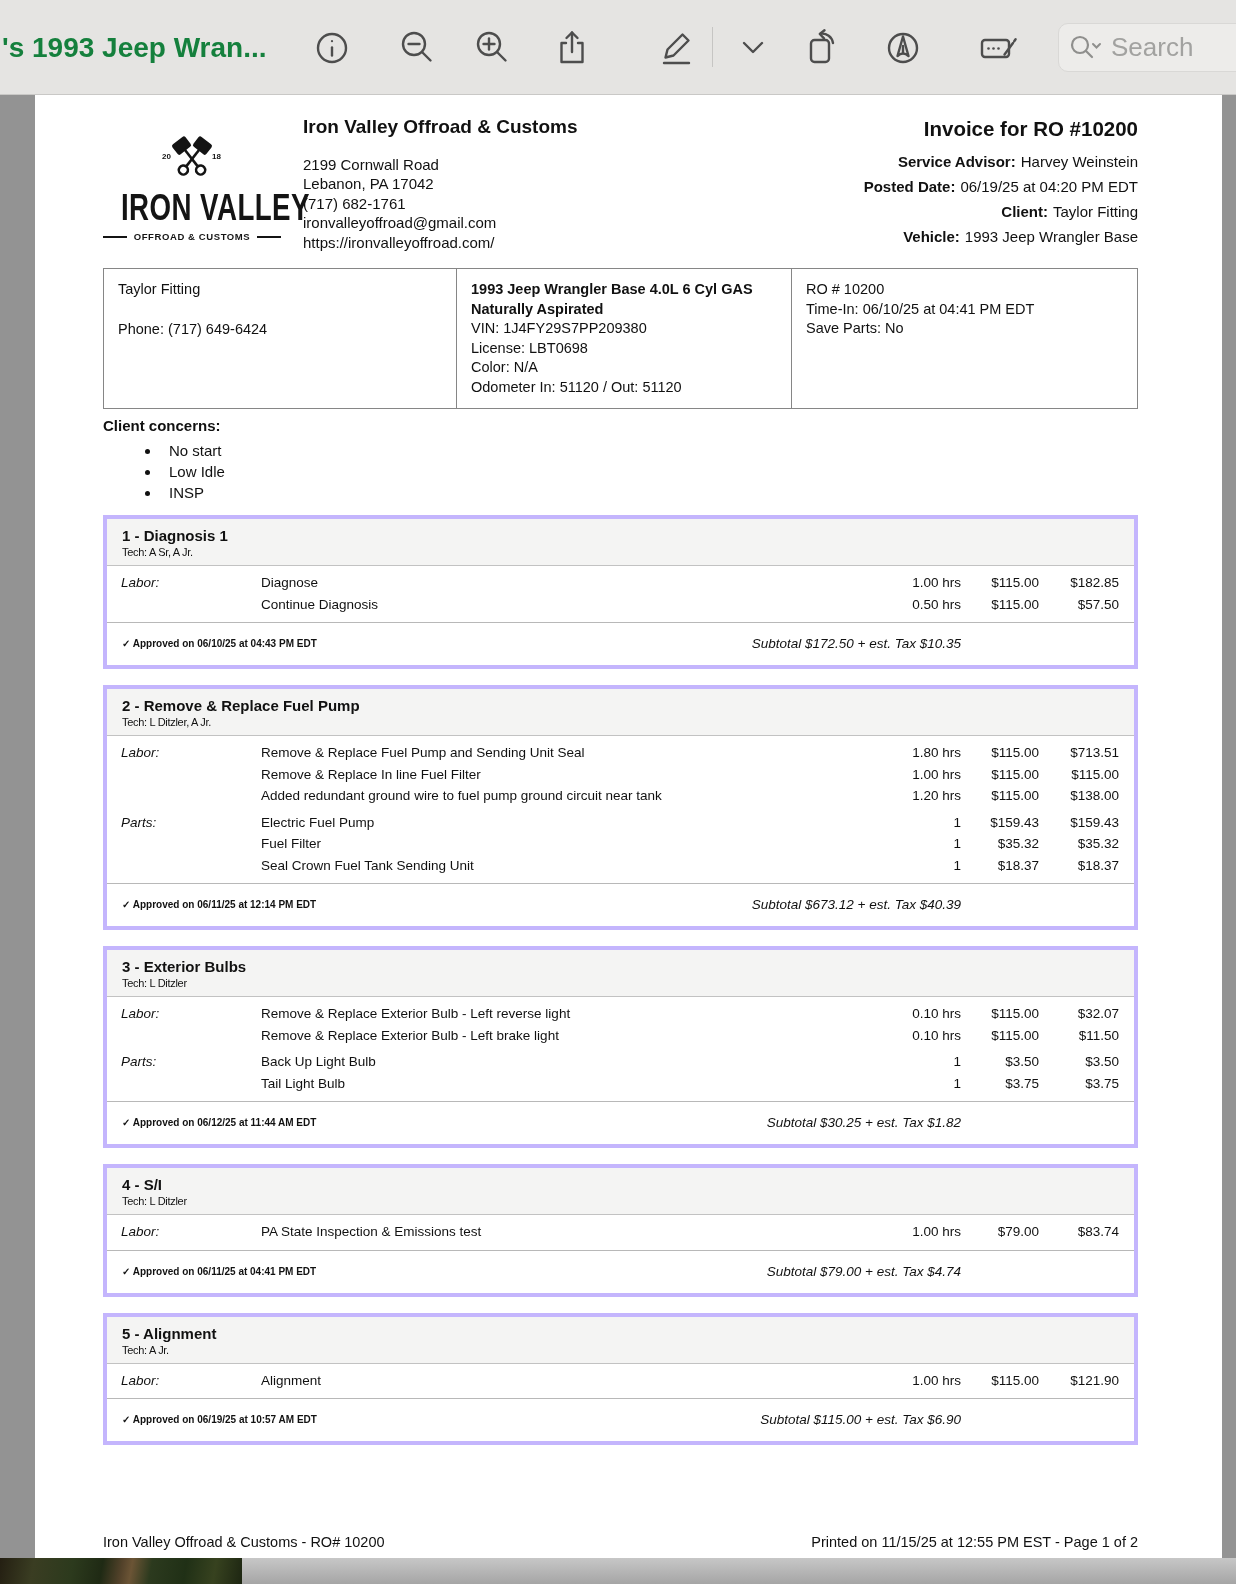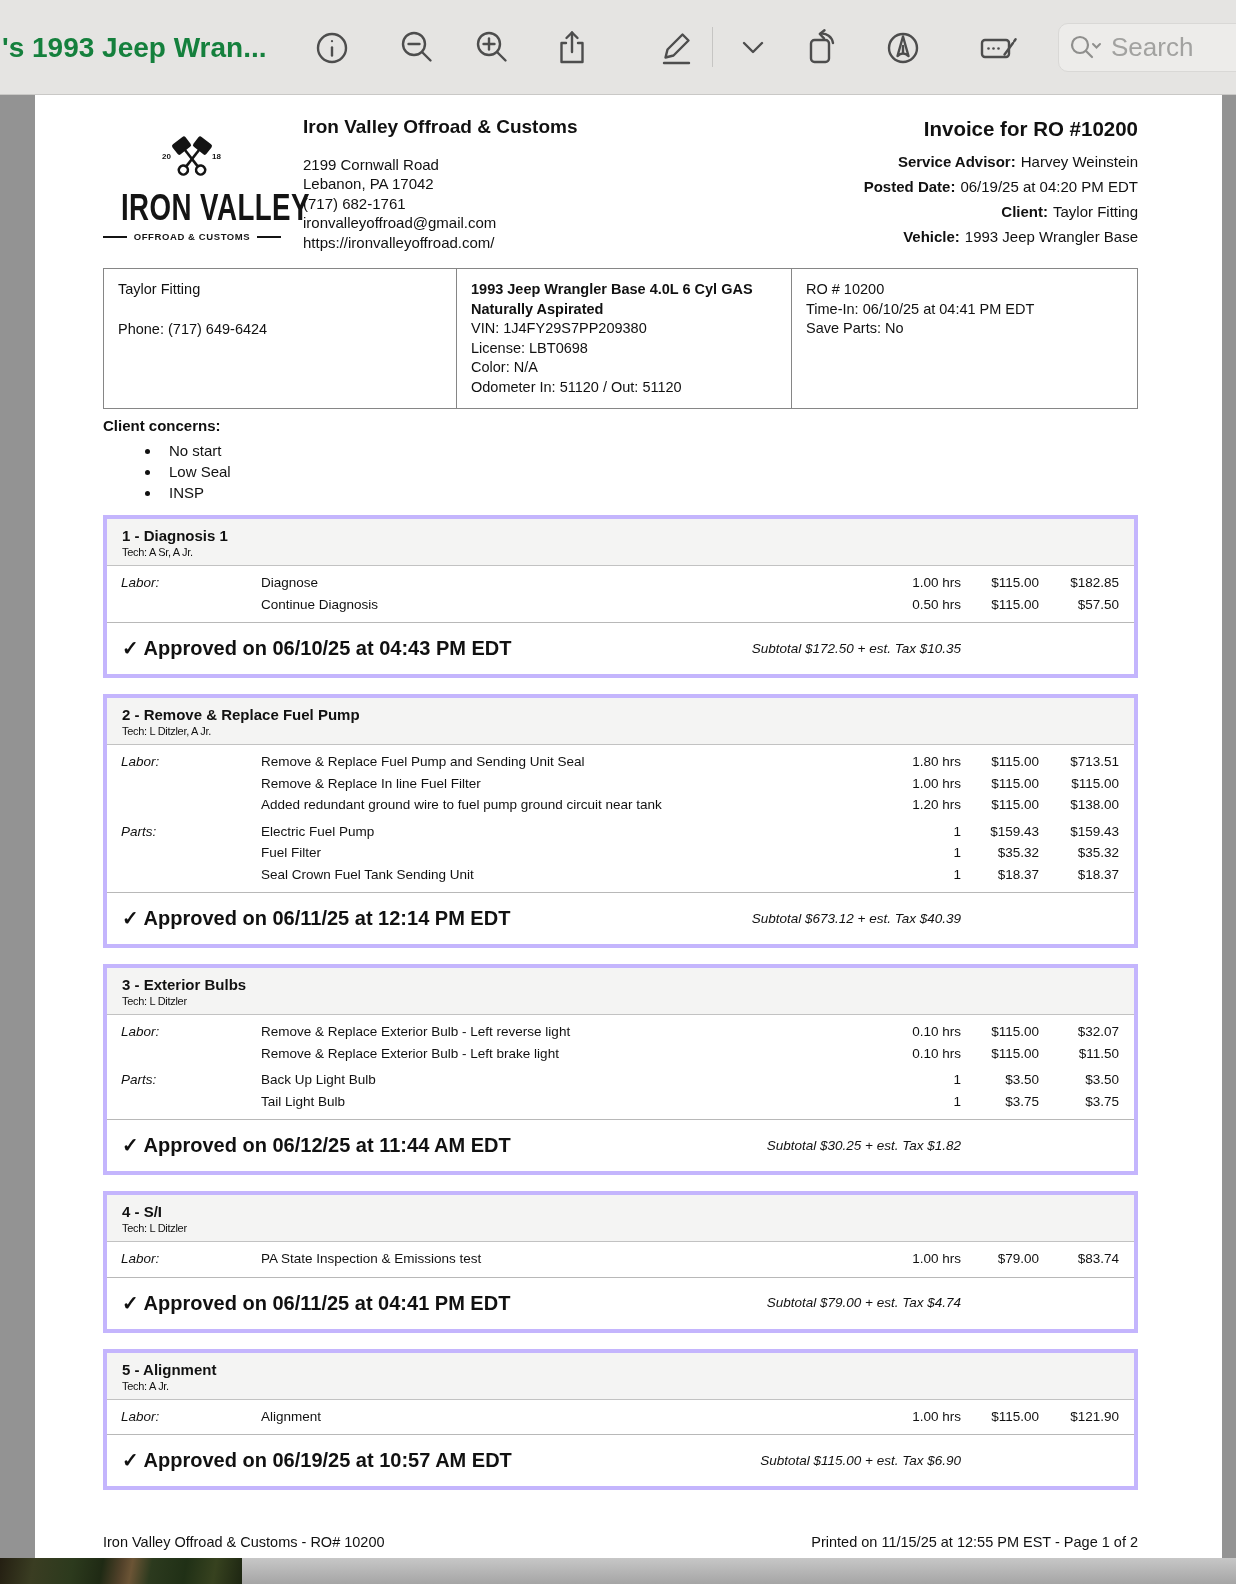--- a/index.html
+++ b/index.html
@@ -75,21 +75,21 @@
   .section { border:4px solid #c4b5fd; margin-bottom:16px; background:#fff; }
   .sec-head { background:var(--section-header-bg,#f4f4f3); padding:8px 15px 7px; border-bottom:1px solid #c2c2c2; }
   .sec-title { font-size:15px; font-weight:bold; }
   .sec-tech { font-size:11px; margin-top:2px; letter-spacing:-0.3px; }
   .sec-items { padding:6px 15px 7px 14px; }
   .item-row { display:grid; grid-template-columns:140px 1fr 90px 78px 80px; font-size:13.5px; line-height:21.5px; }
   .item-row.group-start { margin-top:5px; }
   .col-label { font-style:italic; }
   .col-qty, .col-rate, .col-total { text-align:right; }
   .sec-approve { border-top:1px solid #b8b8b8; display:flex; align-items:center; padding:13px 15px 14px; }
-  .approve-text { font-size:20px; font-weight:bold; }
+  .approve-text { font-size:10px; font-weight:bold; }
   .approve-sub { margin-left:auto; font-style:italic; font-size:13.5px; }
   .approve-total { width:158px; text-align:right; font-weight:bold; font-size:15px; }
 
   
   .page-footer { position:absolute; left:68px; right:84px; bottom:8px; display:flex; font-size:14.5px; }
   .page-footer .pf-right { margin-left:auto; }
 
   
   .bottom-strip { position:absolute; left:0; bottom:0; width:1236px; height:26px; }
   .strip-photo { position:absolute; left:0; top:0; width:242px; height:26px;
@@ -252,21 +252,21 @@
               <div>Time-In: 06/10/25 at 04:41 PM EDT</div>
               <div>Save Parts: No</div>
             </div>
         </div>
       </div>
 
       <div class="concerns">
         <div class="concerns-label">Client concerns:</div>
         <ul>
             <li>No start</li>
-            <li>Low Seal</li>
+            <li>Low Idle</li>
             <li>INSP</li>
           </ul>
       </div>
 
       <div class="sections">
           <div class="section">
     <div class="sec-head">
       <div class="sec-title">1 - Diagnosis 1</div>
       <div class="sec-tech">Tech: A Sr, A Jr.</div>
     </div>

